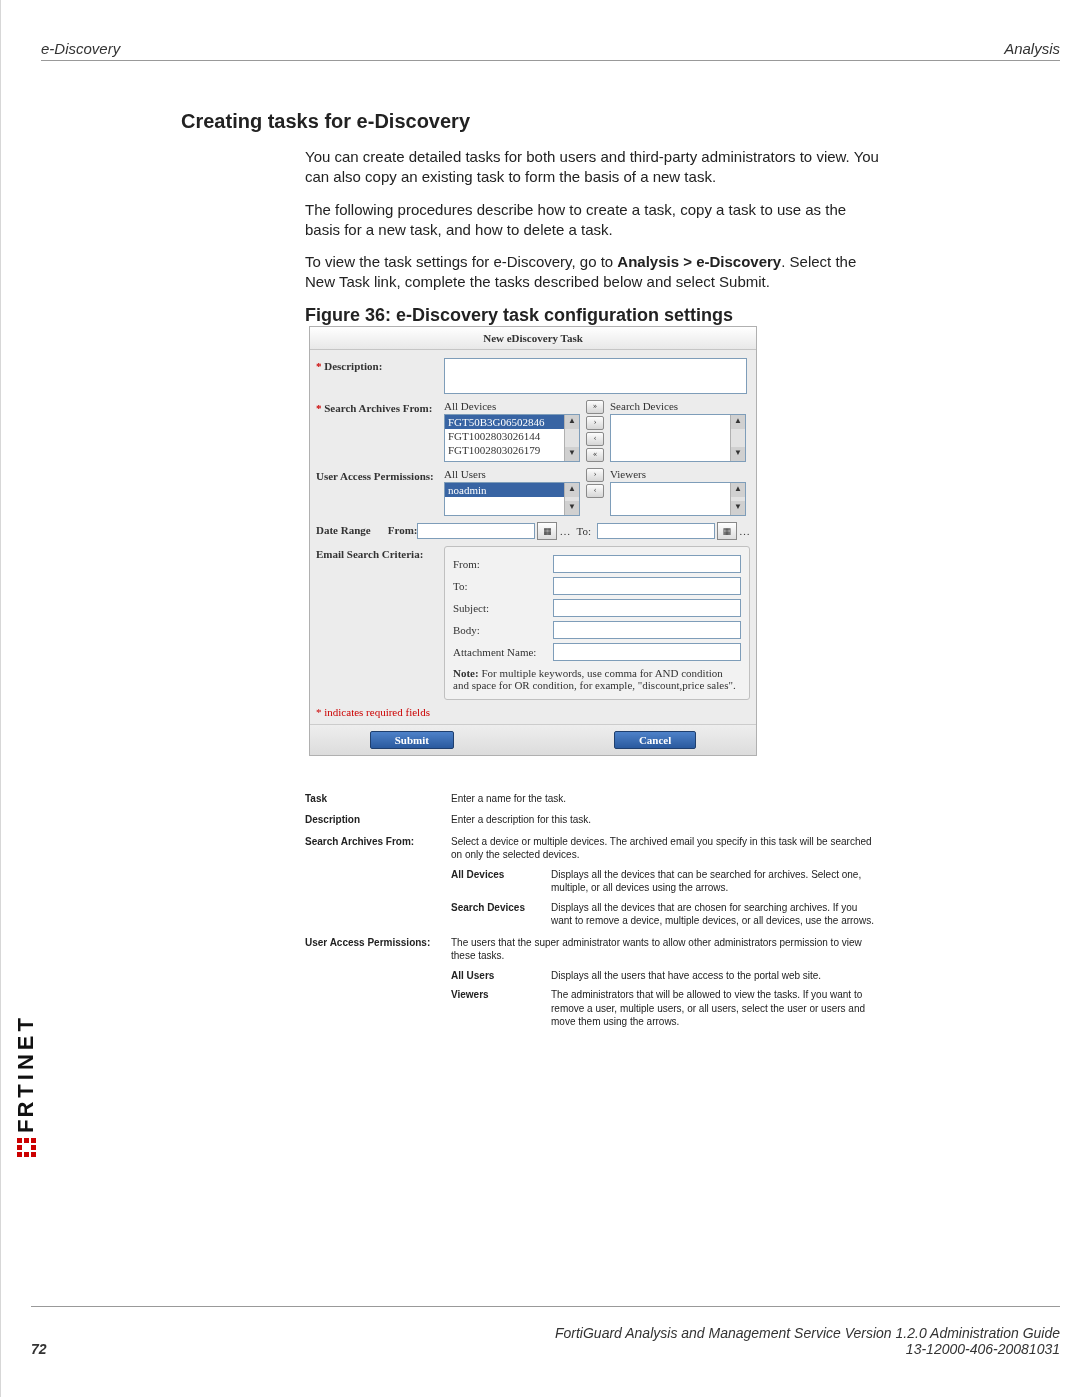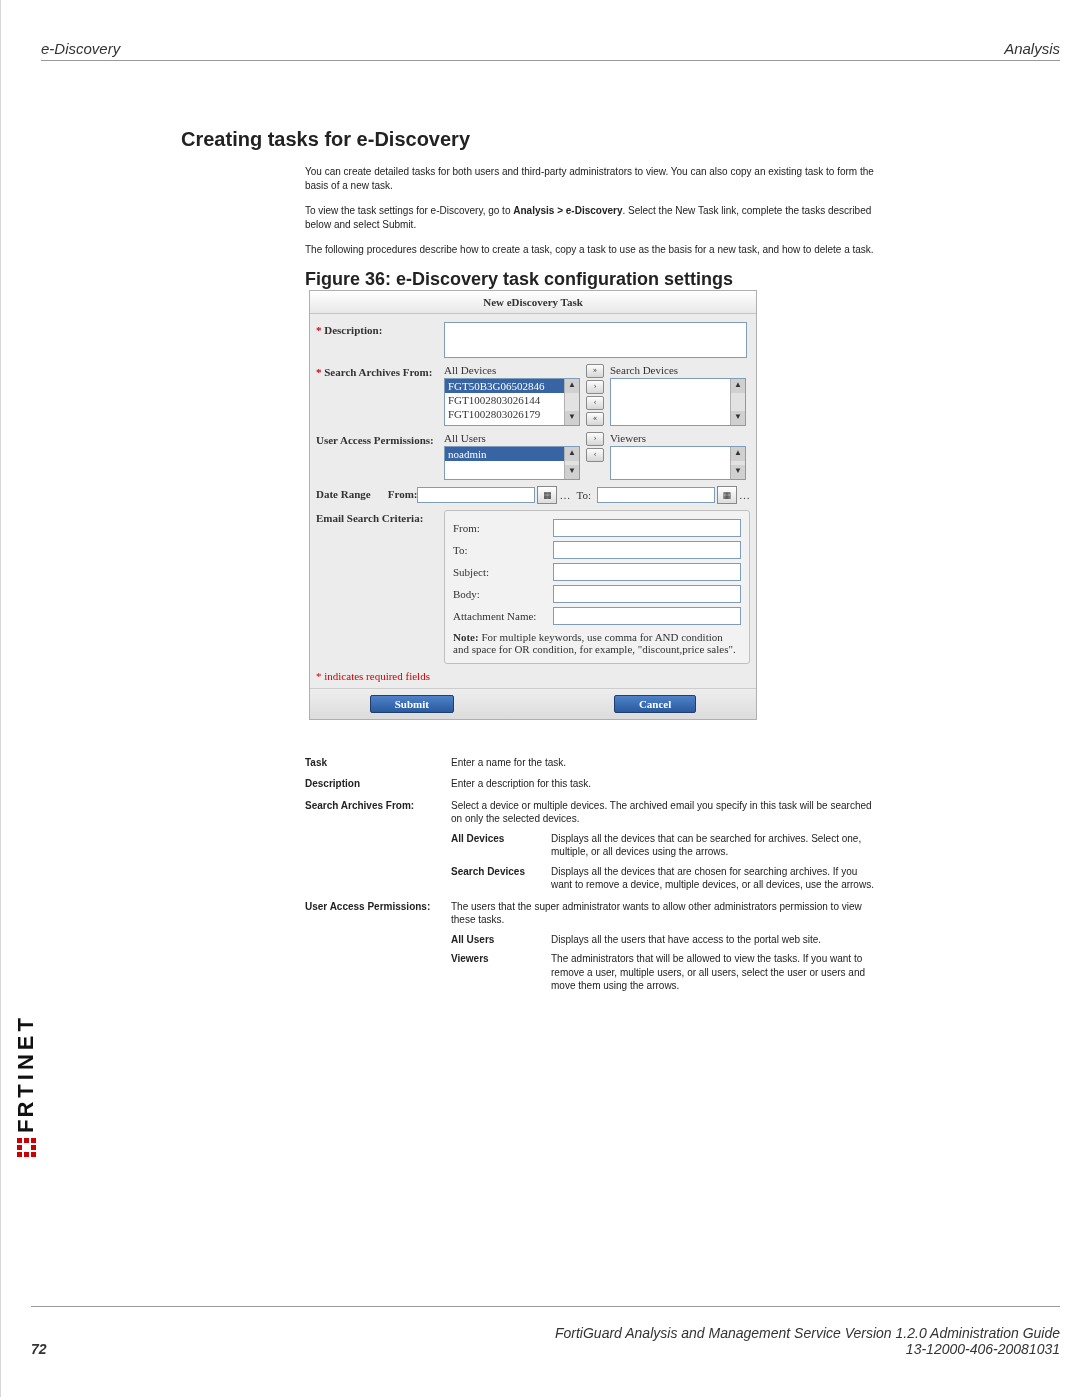--- a/index.html
+++ b/index.html
@@ -31,31 +31,31 @@
   .hr {
     position: absolute;
     top: 60px;
     left: 40px;
     right: 20px;
     height: 1px;
     background: #999;
   }
   .content {
     position: absolute;
-    top: 128px;
+    top: 110px;
     left: 180px;
     right: 200px;
   }
   h2 {
     font-size: 20px;
     margin: 0 0 14px 0;
   }
   .para {
     margin-left: 124px;
-    font-size: 10px;
+    font-size: 15px;
     line-height: 1.35;
     margin-bottom: 12px;
   }
   .figcap {
     margin-left: 124px;
     font-weight: bold;
     font-size: 18px;
     margin-bottom: 0;
   }
   
@@ -182,24 +182,24 @@
   <div class="topbar">
     <span>e-Discovery</span>
     <span>Analysis</span>
   </div>
   <div class="hr"></div>
 
   <div class="content">
     <h2>Creating tasks for e-Discovery</h2>
 
     <div class="para">You can create detailed tasks for both users and third-party administrators to view. You can also copy an existing task to form the basis of a new task.</div>
+    <div class="para">The following procedures describe how to create a task, copy a task to use as the basis for a new task, and how to delete a task.</div>
     <div class="para">
       <span>To view the task settings for e-Discovery, go to </span><b>Analysis &gt; e-Discovery</b><span>. Select the New Task link, complete the tasks described below and select Submit.</span>
     </div>
-    <div class="para">The following procedures describe how to create a task, copy a task to use as the basis for a new task, and how to delete a task.</div>
 
     <div class="figcap">Figure 36: e-Discovery task configuration settings</div>
 
     <div class="fs-wrap">
     <div class="formshot">
       <div class="title">New eDiscovery Task</div>
       <div class="body">
 
 
         <div class="row">

